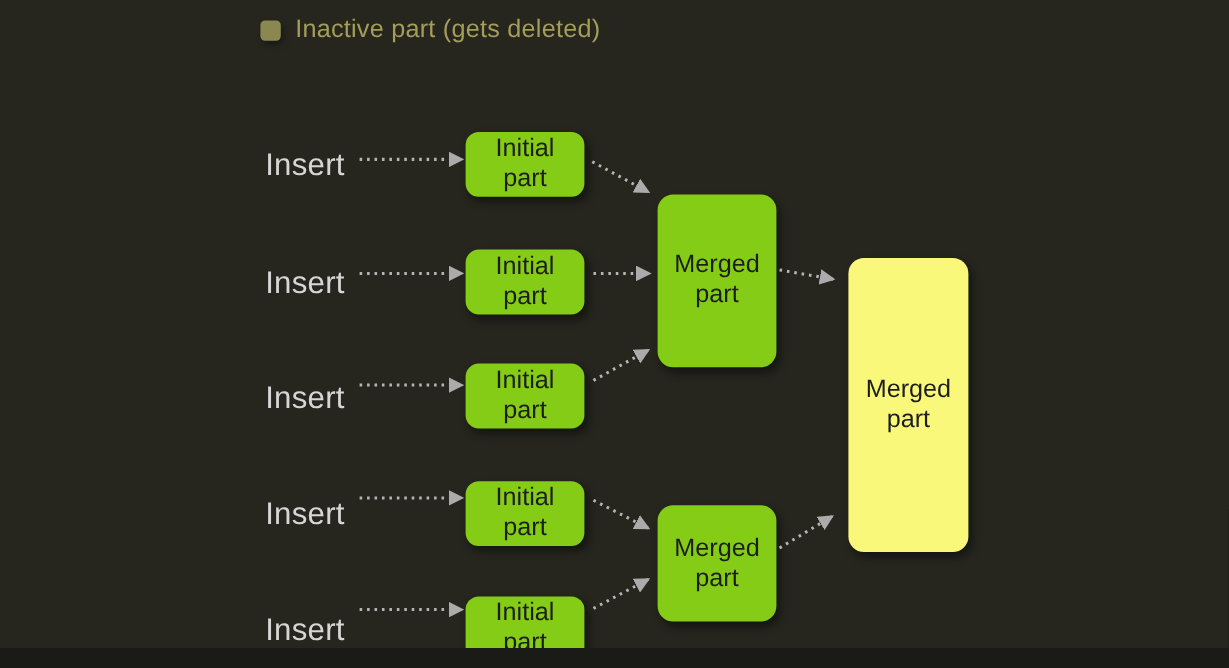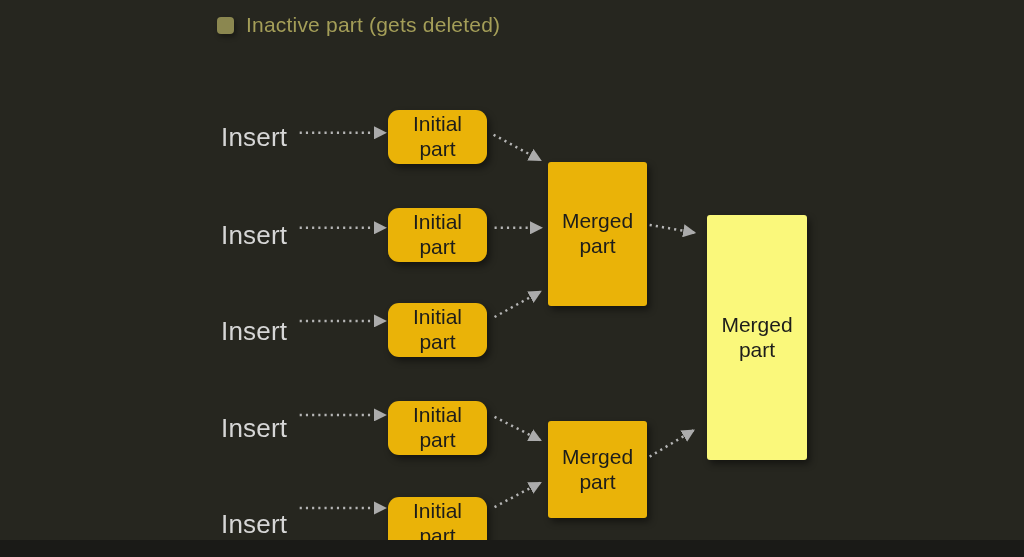--- a/index.html
+++ b/index.html
@@ -50,24 +50,24 @@
     align-items: center;
     justify-content: center;
     text-align: center;
     white-space: pre-line;
     font-size: 21px;
     line-height: 1.18;
     color: #1d1d1b;
     border-radius: 11px;
     box-shadow: 3px 4px 7px rgba(0,0,0,0.45);
   }
-  .part.inactive { background: #eab308; }
+  .part.inactive { background: #84cc16; }
   .part.active { background: #faf87b; }
   .initial { left: 388px; width: 99px; height: 54px; }
-  .merged { border-radius: 3px; }
+  .merged { border-radius: 13px; }
   
   svg.arrows {
     position: absolute;
     inset: 0;
     width: 100%;
     height: 100%;
     pointer-events: none;
   }
   svg.arrows line {
     stroke: #b5b5b5;

